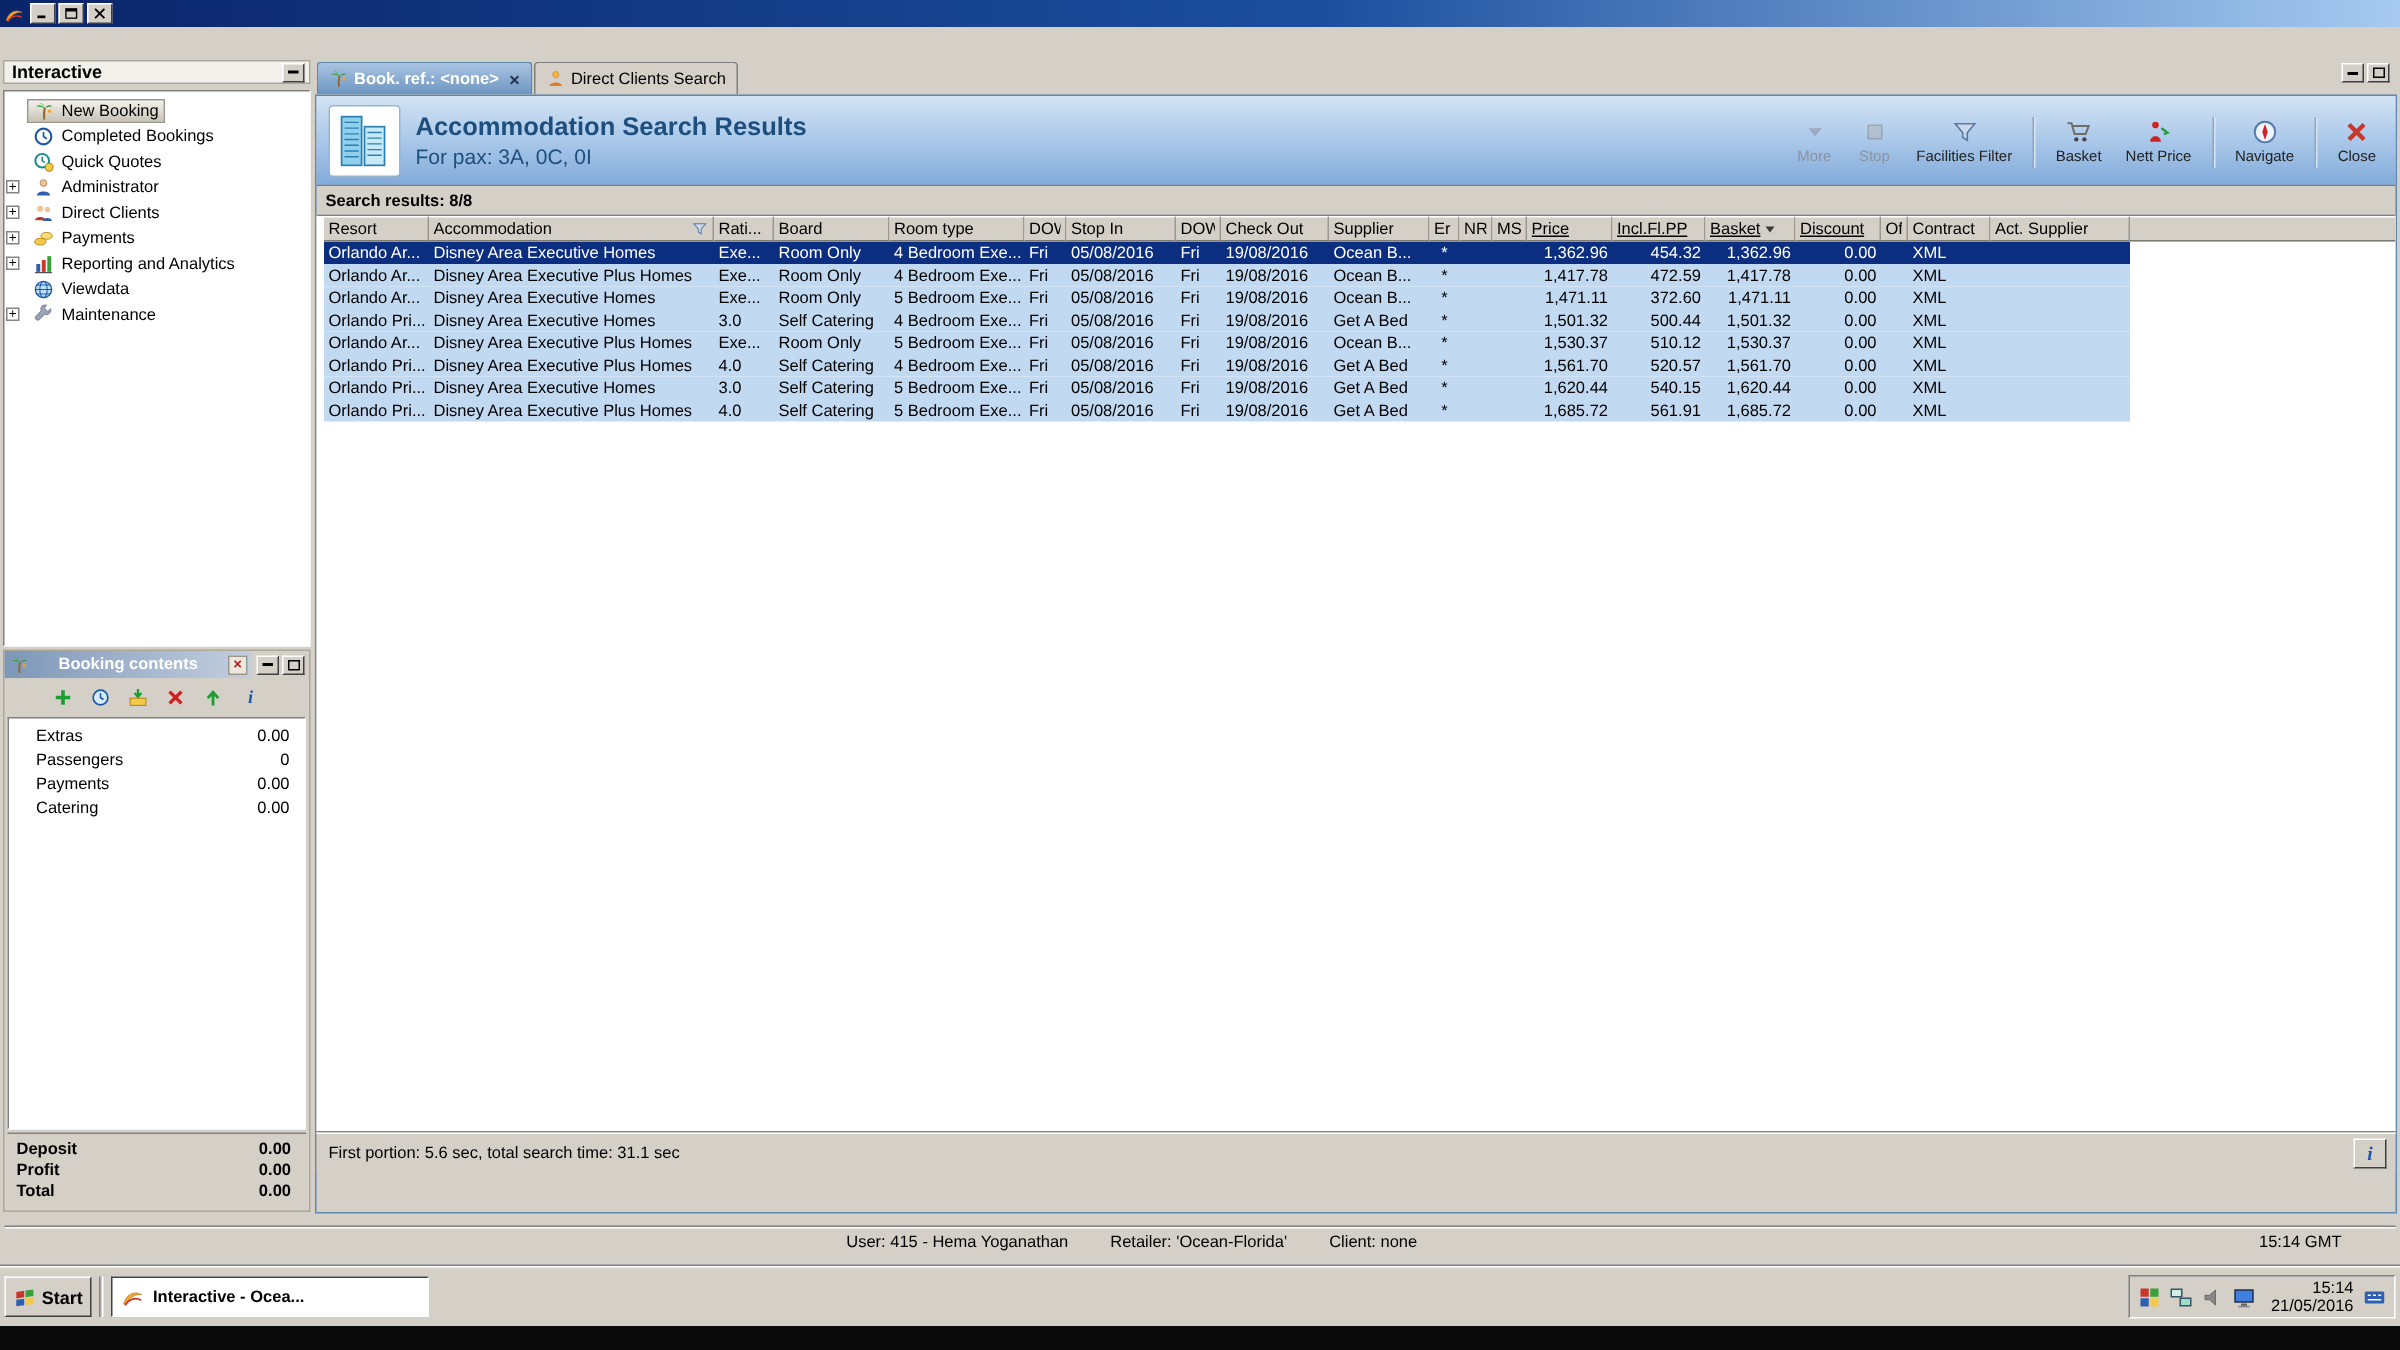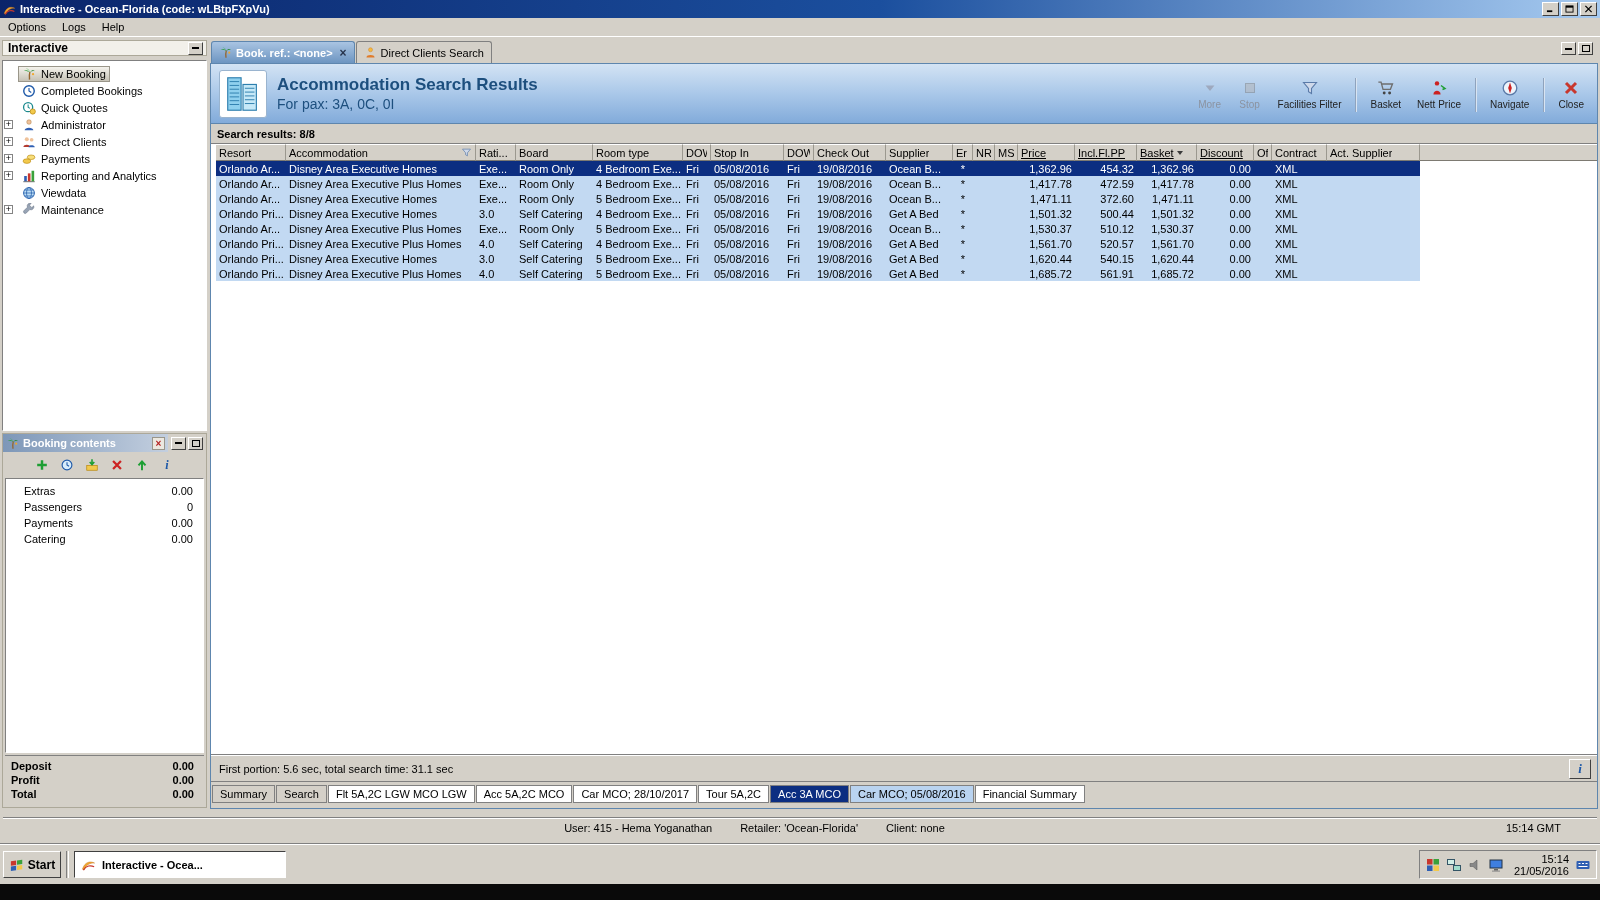--- a/index.html
+++ b/index.html
@@ -30,21 +30,21 @@
 .tree{position:absolute;left:0;top:20px;right:0;bottom:0;background:#fff;border:1px solid;border-color:#808080 #fff #fff #808080;padding-top:4px;}
 .tree-item{height:17px;display:flex;align-items:center;padding-left:1px;}
 .expander{width:9px;height:9px;border:1px solid #848484;background:#fff;font-size:9px;line-height:7px;text-align:center;margin-right:5px;flex:none;}
 .expander.empty{visibility:hidden;}
 .hl{display:flex;align-items:center;gap:5px;padding:1px 4px;}
 .hl.sel{background:linear-gradient(180deg,#f4f2ec,#c6c2b6);border:1px solid #9a968a;padding:0 3px;}
 .tree-label{white-space:nowrap;}
 
 .booking-panel{position:absolute;left:2px;top:433px;width:205px;height:375px;background:#d4d0c8;border:1px solid #aca899;}
 .bp-titlerow{height:18px;display:flex;align-items:stretch;}
-.bp-title{flex:1;background:linear-gradient(90deg,#7d97b8,#c3cfdf);display:flex;align-items:center;gap:4px;padding:0 3px;color:#fff;font-weight:bold;}
+.bp-title{flex:1;background:linear-gradient(90deg,#7d97b8,#c3cfdf);display:flex;align-items:center;gap:20px;padding:0 3px;color:#fff;font-weight:bold;}
 .bp-title-text{flex:1;white-space:nowrap;}
 .bp-close{width:13px;height:13px;background:#ece8e0;border:1px solid #9a968a;color:#b22222;font-weight:bold;font-size:10px;line-height:11px;text-align:center;}
 .dock-btns{display:flex;align-items:center;gap:2px;padding:0 3px;background:#d4d0c8;}
 .bp-toolbar{height:26px;display:flex;align-items:center;justify-content:center;gap:5px;}
 .bp-tool{width:20px;height:20px;border:1px solid transparent;background:transparent;display:flex;align-items:center;justify-content:center;padding:0;}
 .bp-list{position:absolute;left:2px;right:2px;top:44px;bottom:54px;background:#fff;border:1px solid;border-color:#808080 #fff #fff #808080;padding-top:4px;}
 .bp-row{height:16px;display:flex;align-items:center;padding:0 10px 0 18px;}
 .bp-label{flex:1;white-space:nowrap;}
 .bp-value{white-space:nowrap;}
 .bp-totals{position:absolute;left:2px;right:2px;bottom:2px;height:50px;border-top:1px solid #808080;padding:4px 10px 0 6px;background:#d4d0c8;}
@@ -116,48 +116,40 @@
 <body>
 
 <div id="screen">
   <div class="app">
 
     <div class="titlebar">
       <span class="icon t-ic"><svg viewBox="0 0 16 16">
             <path d="M1.5 13C4 5 10 4 14.5 6.5 10.5 6 5.5 8 3.5 13.5Z" fill="#f0a72e" stroke="#c87820" stroke-width="0.5"></path>
             <path d="M2.5 14c3-5 8-5.5 11.5-3.5" stroke="#c8372d" stroke-width="1.3" fill="none"></path>
           </svg></span>
-      <span class="title-text">Interactive - Ocean-Florida (code: wLBtpFXpVu)</span>
       <span class="win-btns">
         <button class="wbtn">
             <svg viewBox="0 0 10 9">
               <rect x="1" y="6" width="6" height="2" fill="#000"></rect>
             </svg>
           </button>
         <button class="wbtn">
             <svg viewBox="0 0 10 9">
               <rect x="1" y="1" width="8" height="7" fill="none" stroke="#000"></rect>
               <rect x="1" y="1" width="8" height="2" fill="#000"></rect>
             </svg>
           </button>
         <button class="wbtn">
             <svg viewBox="0 0 10 9">
               <path d="M1.5 1 8.5 8M8.5 1 1.5 8" stroke="#000" stroke-width="1.4"></path>
             </svg>
           </button>
       </span>
     </div>
 
-    <div class="menubar">
-        <span class="menu-items" id="menuItems">
-          <span class="menu-item">Options</span>
-          <span class="menu-item">Logs</span>
-          <span class="menu-item">Help</span>
-        </span>
-      </div>
 
     <div class="sidebar-panel">
       <div class="panel-header">
         <span class="ph-title">Interactive</span>
         <button class="ph-btn">
             <span class="mini-minus"></span>
           </button>
       </div>
       <div class="tree" id="tree">
           <div class="tree-item selected">
@@ -694,31 +686,20 @@
                 <div class="g-cell" style="width:18px"></div>
                 <div class="g-cell" style="width:55px">XML</div>
                 <div class="g-cell" style="width:93px"></div>
               </div>
             </div>
         </div>
         <div class="search-status">
           <span class="status-text">First portion: 5.6 sec, total search time: 31.1 sec</span>
           <button class="info-btn"><span>i</span></button>
         </div>
-        <div class="bottom-tabs" id="bottomTabs">
-            <span class="btab gray">Summary</span>
-            <span class="btab gray">Search</span>
-            <span class="btab white">Flt 5A,2C LGW MCO LGW</span>
-            <span class="btab white">Acc 5A,2C MCO</span>
-            <span class="btab white">Car MCO; 28/10/2017</span>
-            <span class="btab white">Tour 5A,2C</span>
-            <span class="btab navy">Acc 3A MCO</span>
-            <span class="btab blue">Car MCO; 05/08/2016</span>
-            <span class="btab white">Financial Summary</span>
-          </div>
       </div>
     </div>
 
     <div class="app-statusbar">
       <span class="sb-flex"></span>
       <span class="sb-item">User: 415 - Hema Yoganathan</span>
       <span class="sb-item">Retailer: 'Ocean-Florida'</span>
       <span class="sb-item">Client: none</span>
       <span class="sb-flex"></span>
       <span class="sb-time">15:14 GMT</span>

